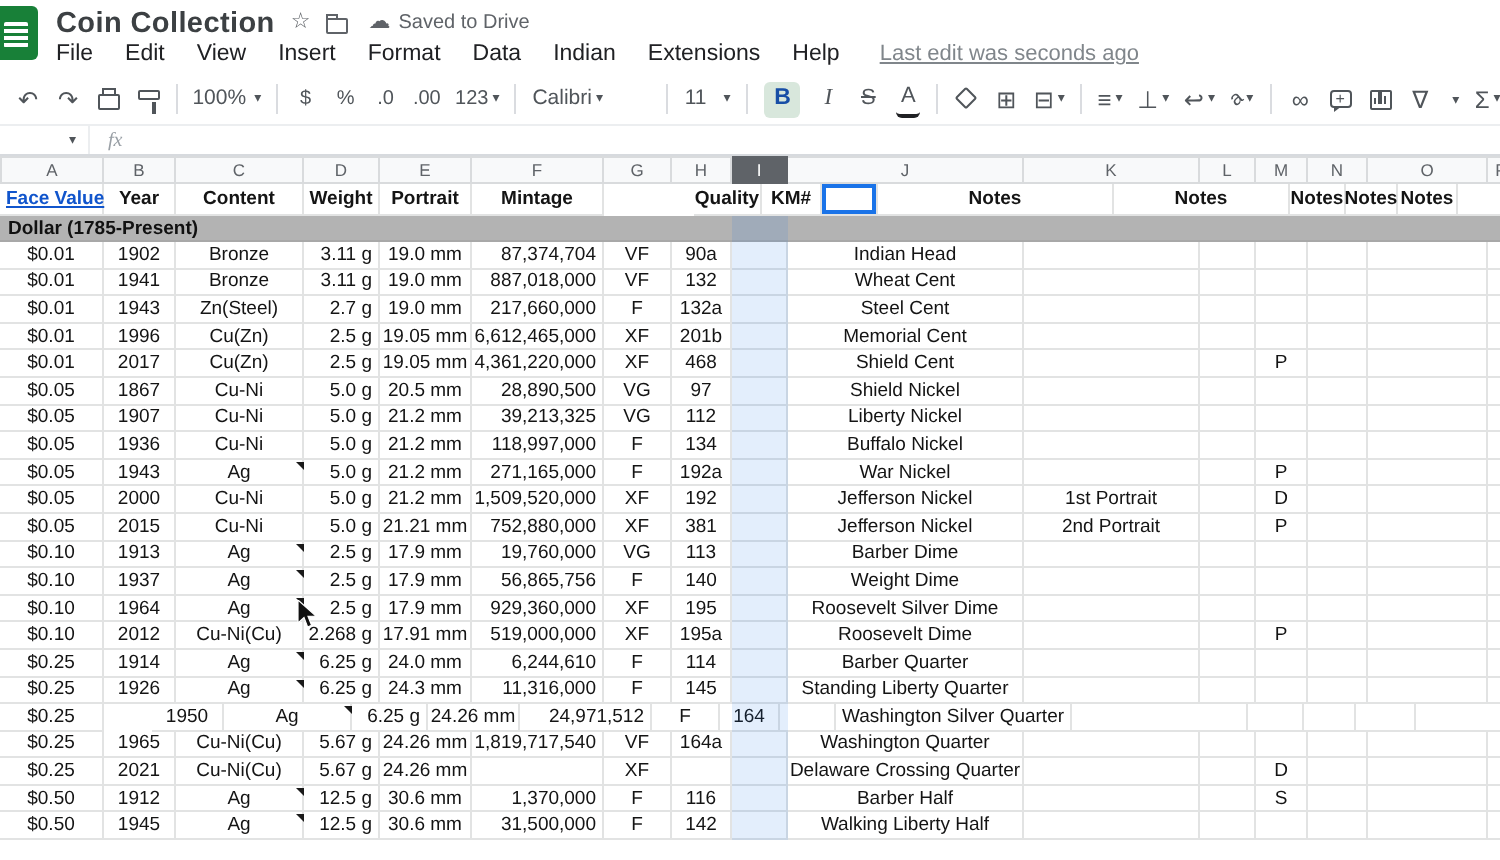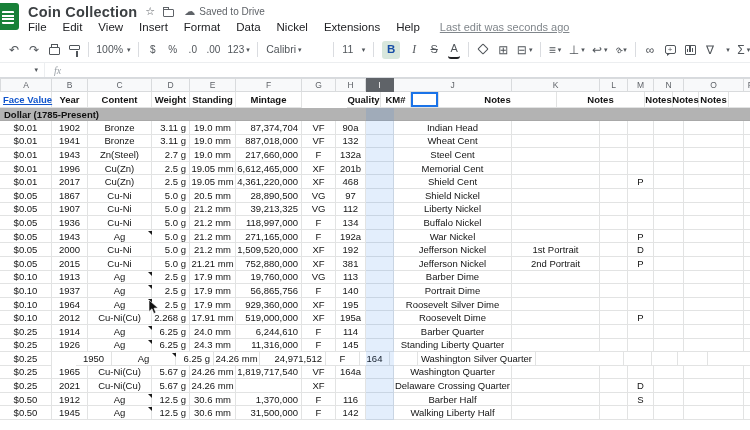--- a/index.html
+++ b/index.html
@@ -98,21 +98,21 @@
           <span>Saved to Drive</span>
         </span>
       </div>
       <div class="menu-row" id="menubar">
           <span class="menu-item">File</span>
           <span class="menu-item">Edit</span>
           <span class="menu-item">View</span>
           <span class="menu-item">Insert</span>
           <span class="menu-item">Format</span>
           <span class="menu-item">Data</span>
-          <span class="menu-item">Nickel</span>
+          <span class="menu-item">Indian</span>
           <span class="menu-item">Extensions</span>
           <span class="menu-item">Help</span>
           <span class="last-edit">Last edit was seconds ago</span>
         </div>
     </div>
   </div>
 
   <div class="toolbar">
     <span class="tbtn glyph">↶</span>
     <span class="tbtn glyph">↷</span>
@@ -228,21 +228,21 @@
         <div class="hcell" style="width: 26px;">M</div>
         <div class="hcell" style="width: 30px;">N</div>
         <div class="hcell" style="width: 60px;">O</div>
         <div class="hcell" style="width: 14px;">P</div>
       </div>
       <div class="grow r1">
         <div class="cell al link" style="width: 52px;">Face Value</div>
         <div class="cell" style="width: 36px;">Year</div>
         <div class="cell" style="width: 64px;">Content</div>
         <div class="cell" style="width: 38px;">Weight</div>
-        <div class="cell" style="width: 46px;">Standing</div>
+        <div class="cell" style="width: 46px;">Portrait</div>
         <div class="cell" style="width: 66px;">Mintage</div>
         <div class="cell" style="width: 34px; margin-left: 45px;">Quality</div>
         <div class="cell" style="width: 30px;">KM#</div>
         <div class="cell active-cell" style="width: 28px;"></div>
         <div class="cell" style="width: 118px;">Notes</div>
         <div class="cell" style="width: 88px;">Notes</div>
         <div class="cell" style="width: 28px;">Notes</div>
         <div class="cell" style="width: 26px;">Notes</div>
         <div class="cell" style="width: 30px;">Notes</div>
         <div class="cell" style="width: 60px;"></div>
@@ -468,21 +468,21 @@
       <div class="grow data">
         <div class="cell" style="width: 52px;">$0.10</div>
         <div class="cell" style="width: 36px;">1937</div>
         <div class="cell" style="width: 64px;">Ag<i class="note-marker"></i></div>
         <div class="cell ar" style="width: 38px;">2.5 g</div>
         <div class="cell" style="width: 46px;">17.9 mm</div>
         <div class="cell ar" style="width: 66px;">56,865,756</div>
         <div class="cell" style="width: 34px;">F</div>
         <div class="cell" style="width: 30px;">140</div>
         <div class="cell" style="width: 28px;"></div>
-        <div class="cell" style="width: 118px;">Portrait Dime</div>
+        <div class="cell" style="width: 118px;">Weight Dime</div>
         <div class="cell" style="width: 88px;"></div>
         <div class="cell" style="width: 28px;"></div>
         <div class="cell" style="width: 26px;"></div>
         <div class="cell" style="width: 30px;"></div>
         <div class="cell" style="width: 60px;"></div>
         <div class="cell" style="width: 14px;"></div>
       </div>
       <div class="grow data">
         <div class="cell" style="width: 52px;">$0.10</div>
         <div class="cell" style="width: 36px;">1964</div>

